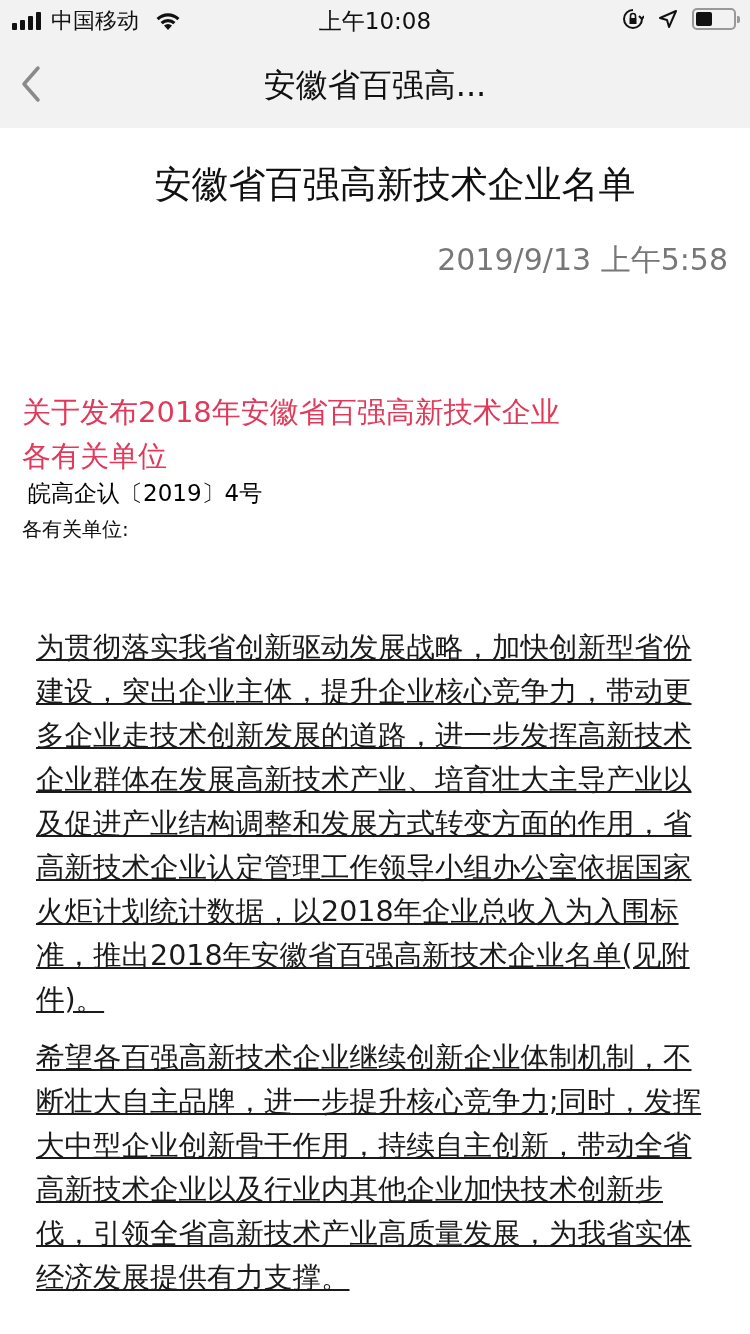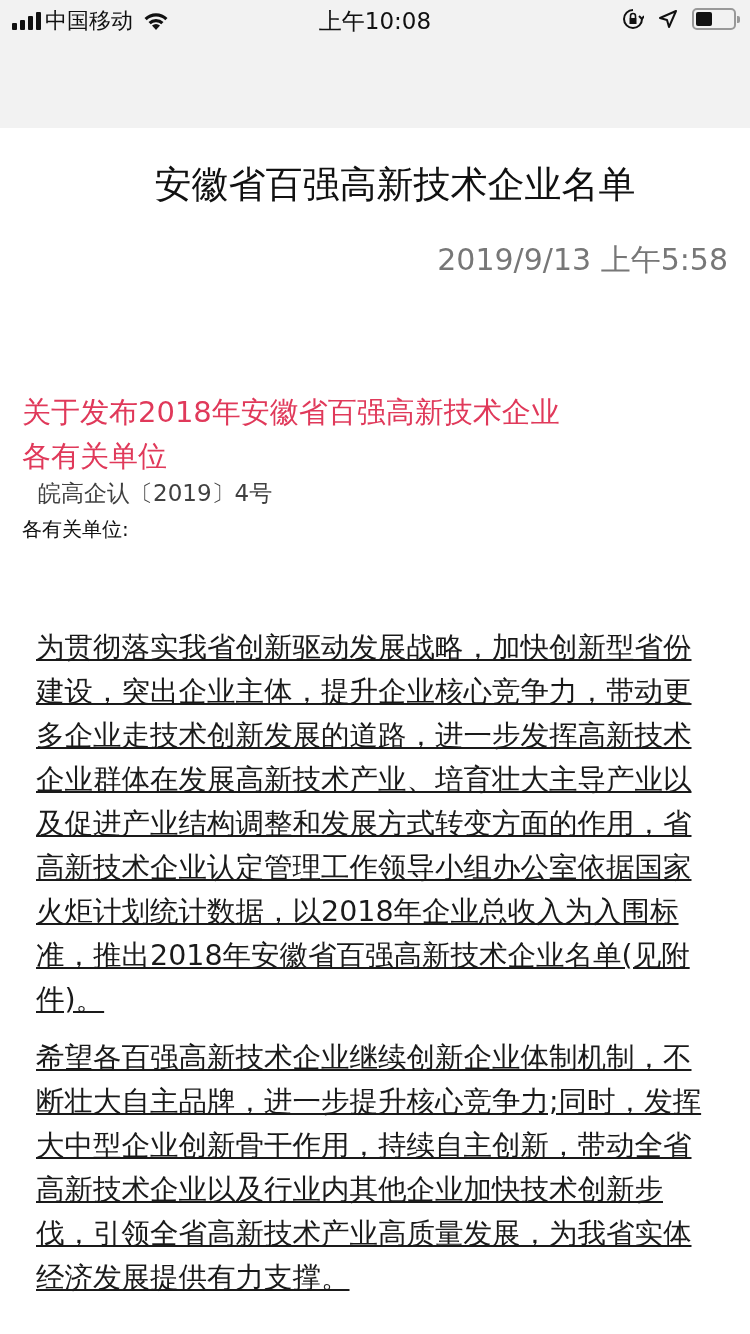--- a/index.html
+++ b/index.html
@@ -1,41 +1,41 @@
 <!DOCTYPE html>
 <html><head>
 <meta charset="utf-8">
 <style>
   * { margin: 0; padding: 0; box-sizing: border-box; }
   html, body { width: 750px; height: 1334px; background: #ffffff; overflow: hidden; }
   body { font-family: "DejaVu Sans", "Liberation Sans", sans-serif; color: #1a1a1a; position: relative; }
 
   .topbar { position: absolute; left: 0; top: 0; width: 750px; height: 128px; background: #f2f2f2; }
   .status { position: absolute; left: 0; top: 0; width: 750px; height: 40px; font-size: 22px; }
-  .status .left { position: absolute; left: 12px; top: 6px; display: flex; align-items: center; }
+  .status .left { position: absolute; left: 12px; top: 6px; display: flex; align-items: center; gap: 6px; }
   .signal { display: flex; align-items: flex-end; gap: 3px; height: 18px; }
   .signal span { display: block; width: 5px; background: #111; border-radius: 1px; }
   .carrier { font-size: 22px; color: #111; margin-left: 4px; }
   .wifi { margin-left: 10px; }
   .status .time { position: absolute; left: 0; width: 750px; top: 6px; text-align: center; font-size: 23px; color: #111; }
   .status .right { position: absolute; right: 14px; top: 8px; display: flex; align-items: center; gap: 14px; }
   .battery { width: 44px; height: 22px; border: 2px solid #999; border-radius: 5px; position: relative; padding: 2px; }
   .battery .fill { width: 16px; height: 14px; background: #111; border-radius: 2px; }
   .battery::after { content: ""; position: absolute; right: -6px; top: 6px; width: 3px; height: 7px; background: #999; border-radius: 0 2px 2px 0; }
 
   .navbar { position: absolute; left: 0; top: 40px; width: 750px; height: 88px; }
   .back { position: absolute; left: 14px; top: 22px; width: 36px; height: 44px; }
   .navtitle { position: absolute; left: 0; width: 750px; top: 24px; text-align: center; font-size: 32px; color: #111; }
 
   .content { position: absolute; left: 0; top: 128px; width: 750px; }
   .title { position: absolute; left: 0; width: 750px; top: 32px; text-align: center; font-size: 37px; color: #111; margin-left: 20px; }
   .date { position: absolute; right: 22px; top: 112px; font-size: 30px; color: #777; }
 
   .notice { position: absolute; left: 22px; top: 262px; width: 580px; font-size: 29px; line-height: 44px; color: #e0395a; }
-  .docno { position: absolute; left: 38px; top: 350px; font-size: 23px; color: #404040; }
+  .docno { position: absolute; left: 28px; top: 350px; font-size: 23px; color: #000000; }
   .salute { position: absolute; left: 22px; top: 388px; font-size: 20px; color: #111; }
 
   .body { position: absolute; left: 22px; top: 484px; width: 706px; font-size: 28.5px; line-height: 44px; color: #1a1a1a; }
   .body p { margin: 14px; text-decoration: underline; }
 </style>
 </head>
 <body>
 
 <div class="topbar">
   <div class="status">
@@ -63,20 +63,26 @@
       </svg>
       <svg width="20" height="20" viewBox="0 0 20 20">
         <path d="M18 2 L2 9 L9 11 L11 18 Z" fill="none" stroke="#111" stroke-width="2" stroke-linejoin="round"></path>
       </svg>
       <div class="battery">
           <div class="fill"></div>
         </div>
     </div>
   </div>
 
+  <div class="navbar">
+    <svg class="back" viewBox="0 0 36 44">
+      <path d="M24 6 L10 22 L24 38" fill="none" stroke="#8a8a8a" stroke-width="3.5" stroke-linecap="round" stroke-linejoin="round"></path>
+    </svg>
+    <div class="navtitle">安徽省百强高...</div>
+  </div>
 </div>
 
 <div class="content">
   <div class="title">安徽省百强高新技术企业名单</div>
   <div class="date">2019/9/13 上午5:58</div>
 
   <div class="notice">
     <div>关于发布2018年安徽省百强高新技术企业</div>
     <div>各有关单位</div>
   </div>

